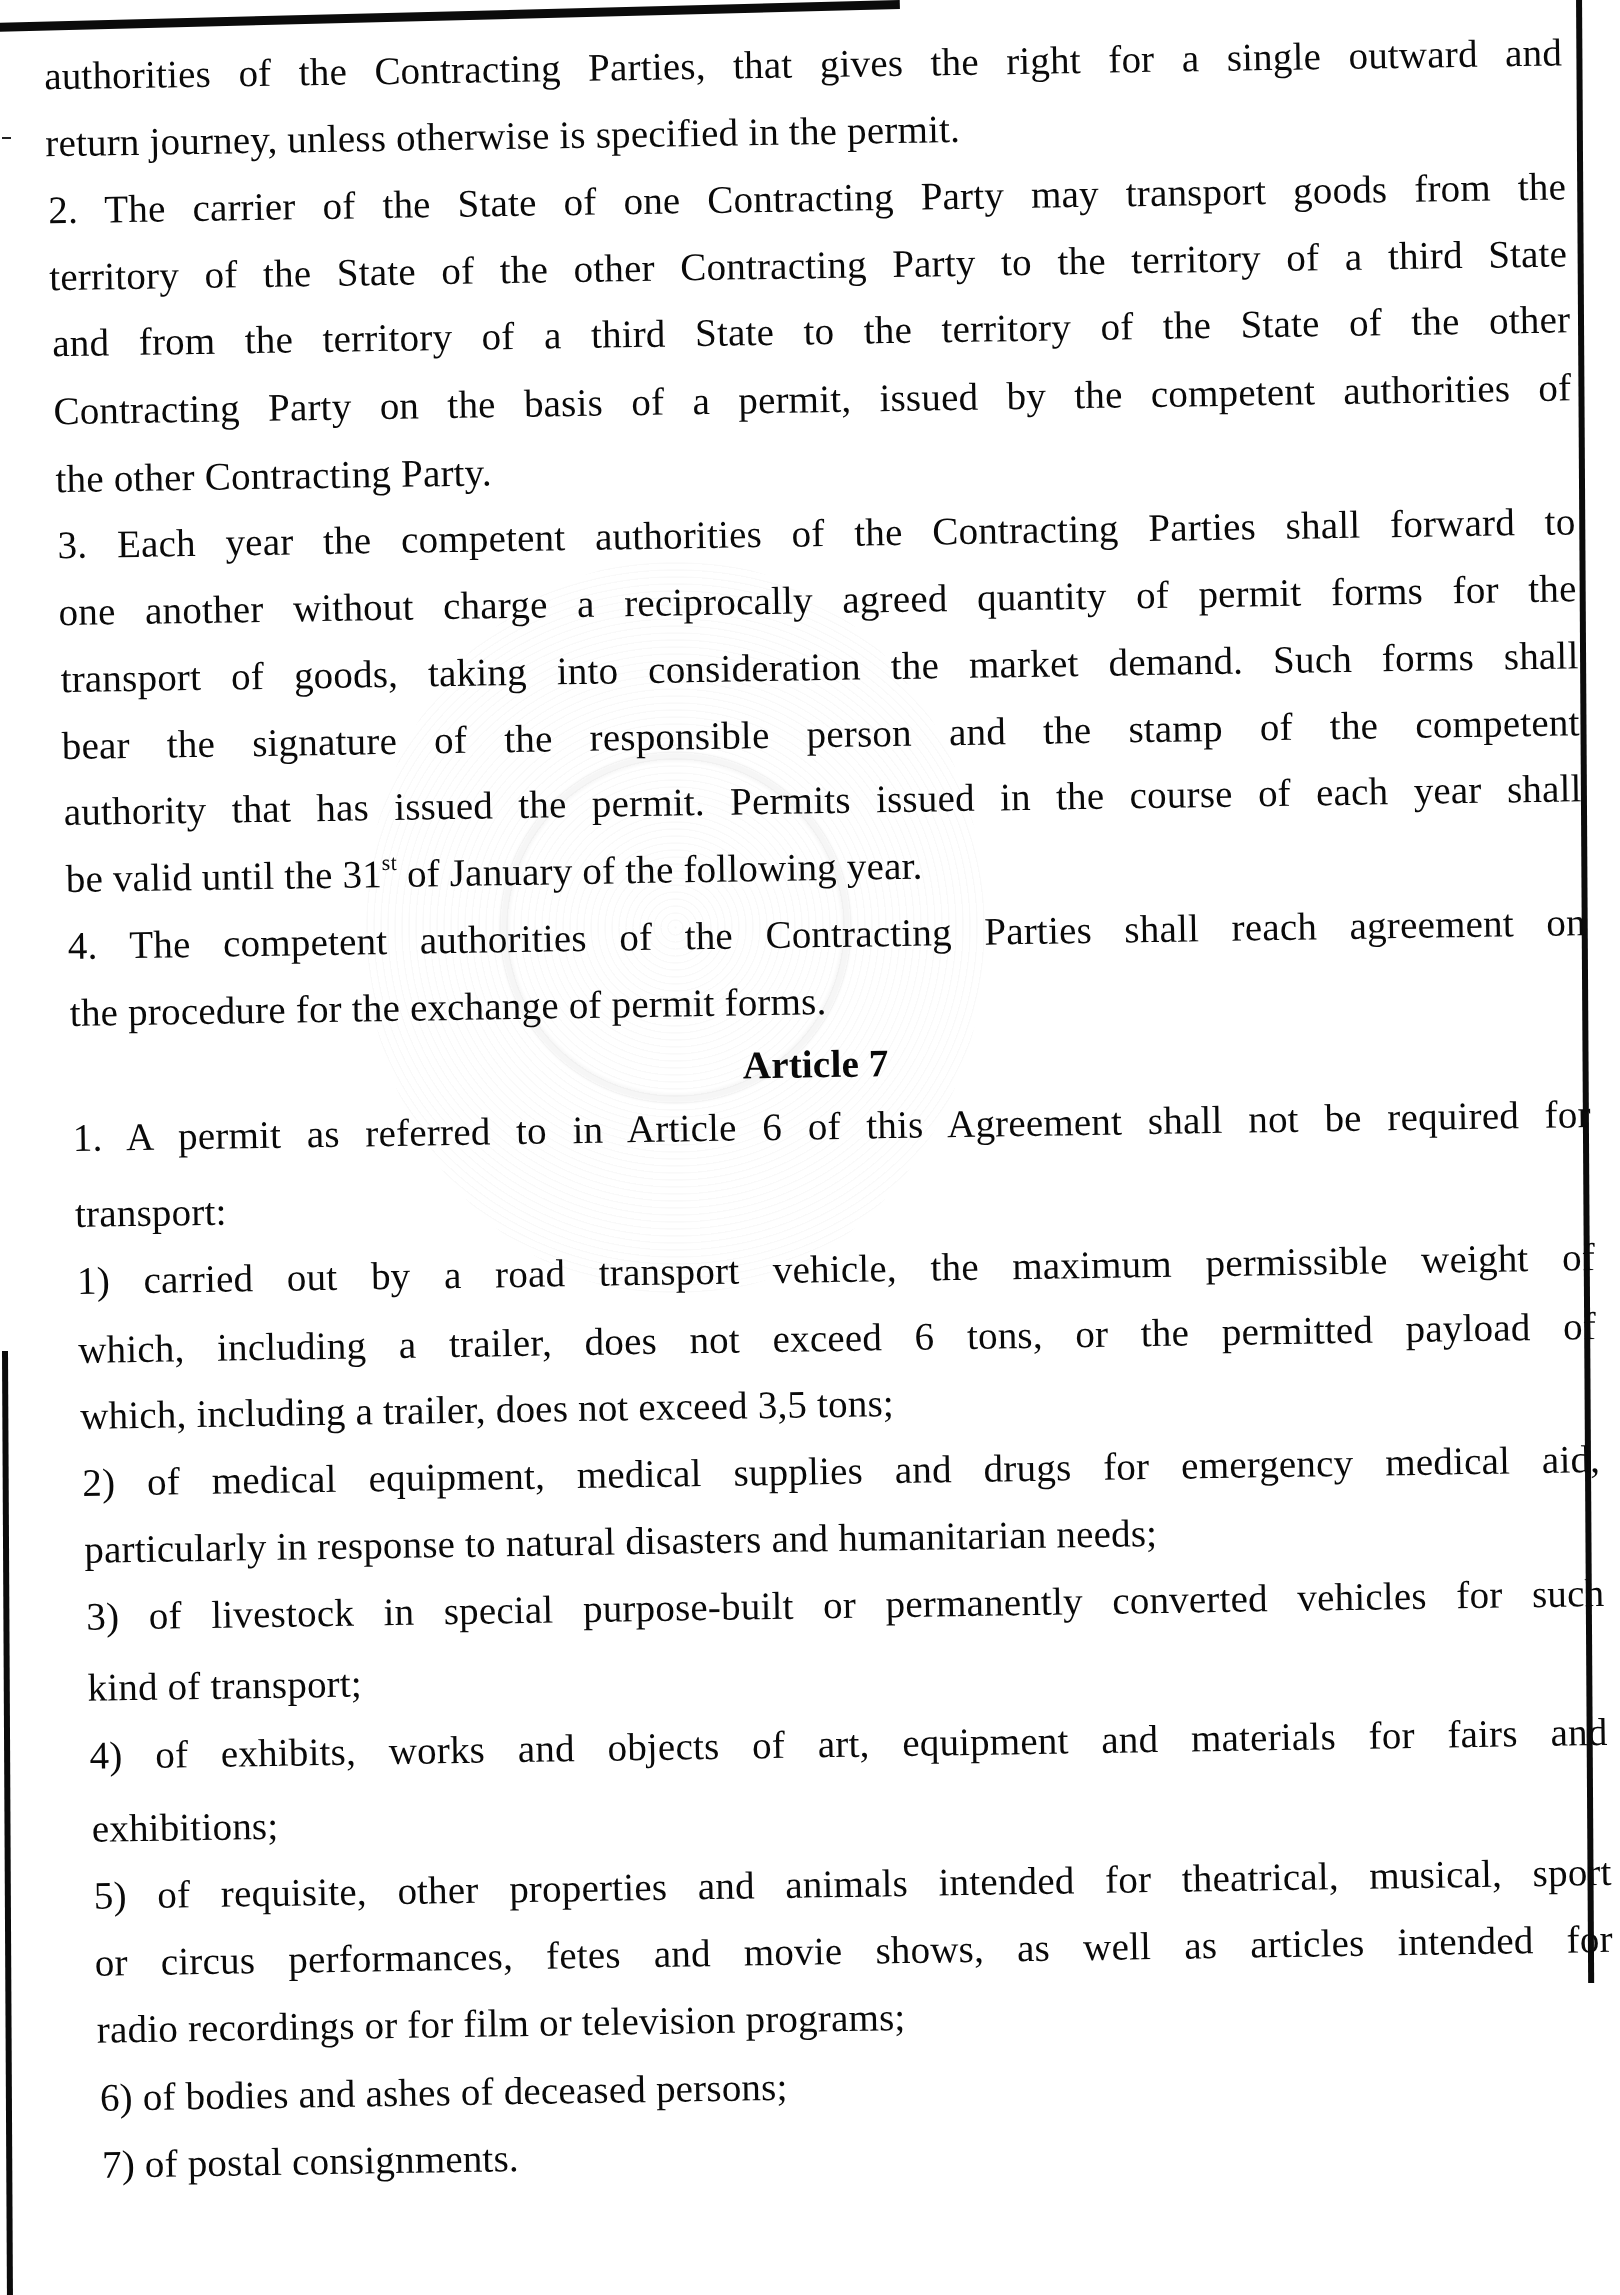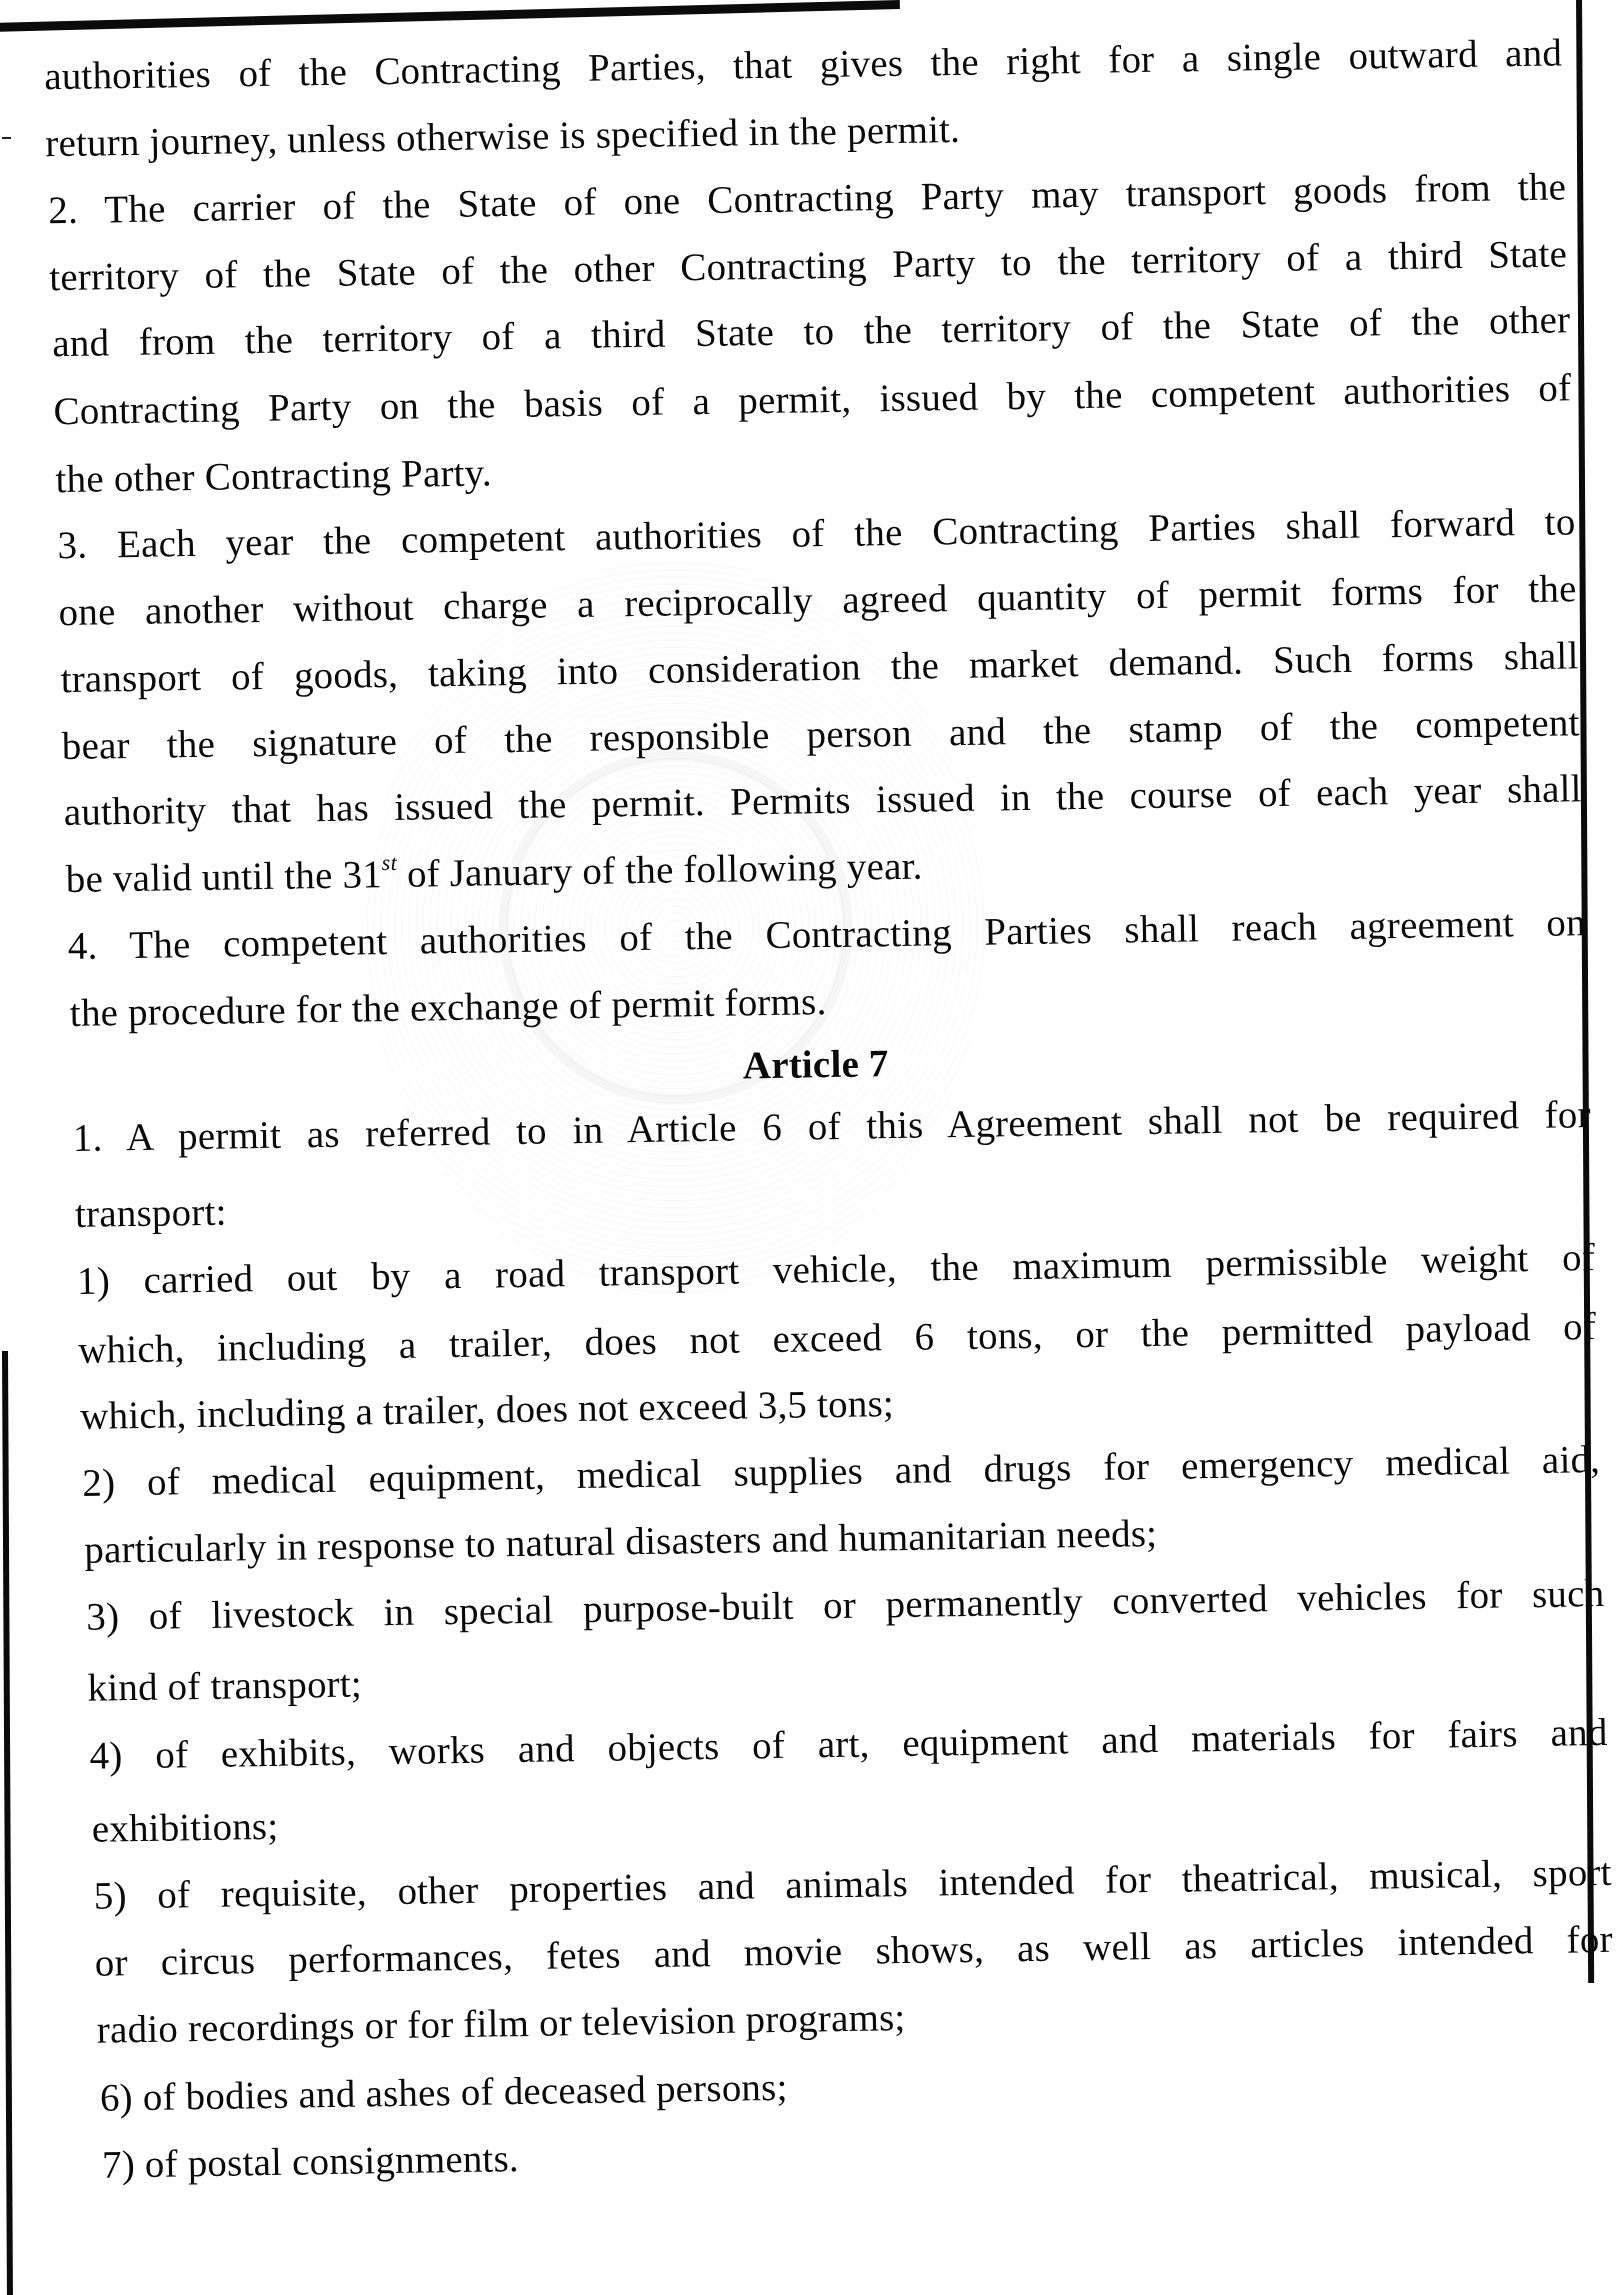--- a/index.html
+++ b/index.html
@@ -86,21 +86,20 @@
     text-align: justify;
     text-align-last: justify;
   }
   .heading {
     font-weight: bold;
   }
   sup {
     font-size: 22px;
     vertical-align: 17px;
     line-height: 0;
-    font-style: italic;
   }
 </style>
 </head>
 <body>
 
 <div class="top-rule"></div>
 <div class="right-rule"></div>
 <div class="left-rule"></div>
 <div class="margin-mark"></div>
 <div class="watermark"></div>

